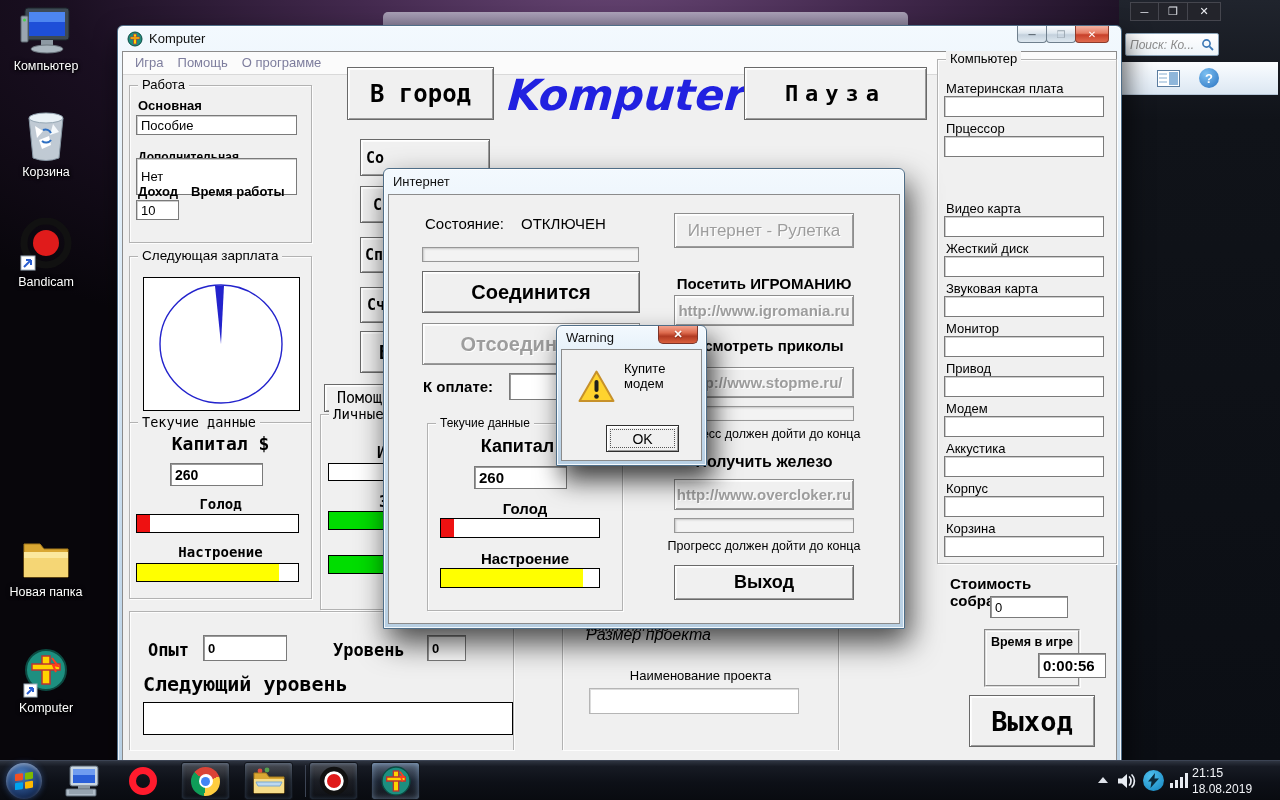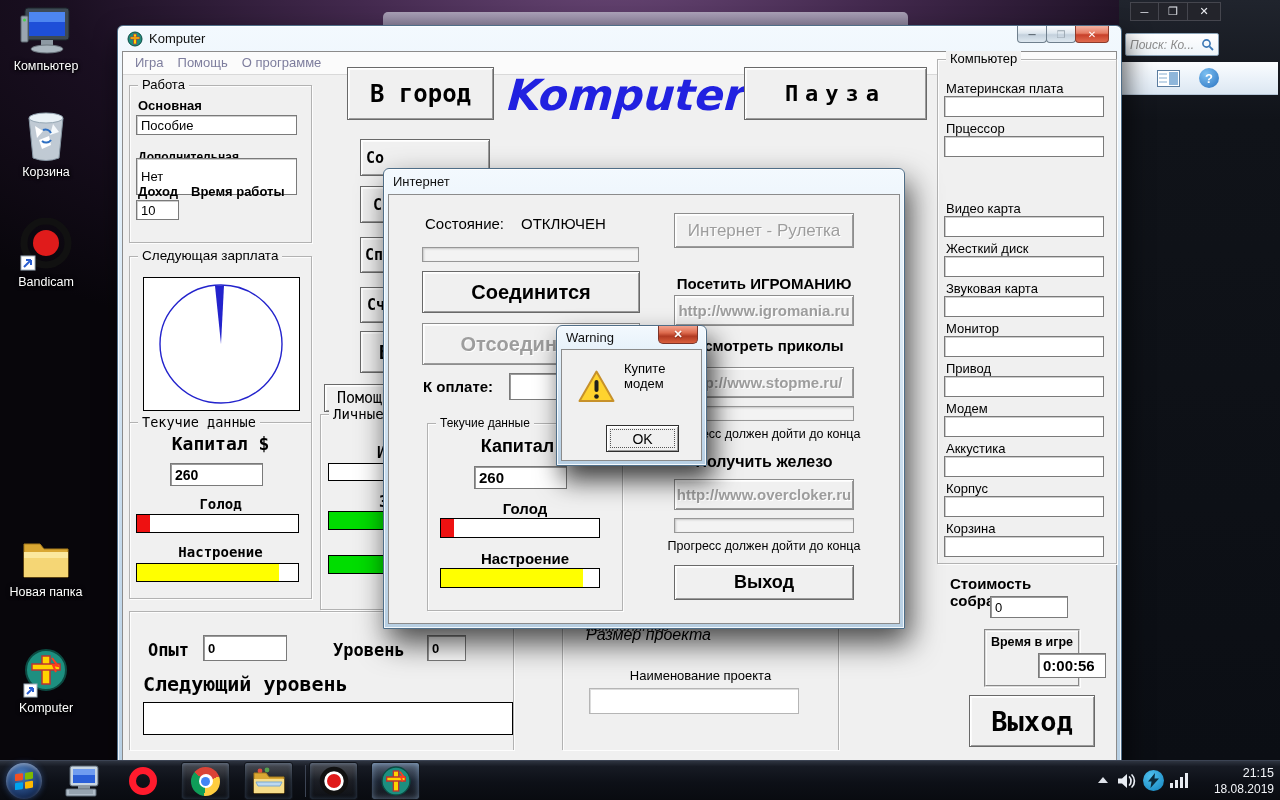--- a/index.html
+++ b/index.html
@@ -433,19 +433,19 @@
       <svg width="11" height="15" viewBox="0 0 11 15">
         <path d="M7 0 L0 8.5 h3.5 L2.5 15 L11 5.5 H6.5 Z" fill="#0b2b3c"></path>
       </svg>
     </div>
     <svg class="abs" style="left:1170px;top:12px" width="18" height="15" viewBox="0 0 18 15">
       <rect x="0" y="10" width="3" height="5" fill="#e8ecf2"></rect>
         <rect x="5" y="7" width="3" height="8" fill="#e8ecf2"></rect>
       <rect x="10" y="4" width="3" height="11" fill="#e8ecf2"></rect>
         <rect x="15" y="0" width="3" height="15" fill="#e8ecf2"></rect>
     </svg>
-    <div class="abs" style="left:1192px;top:4px;width:82px;text-align:right;color:#f2f4f8;line-height:16px">
+    <div class="abs" style="left:1192px;top:4px;width:82px;text-align:left;color:#f2f4f8;line-height:16px">
       <div style="font-size:12.5px">21:15</div>
       <div style="font-size:12px">18.08.2019</div>
     </div>
   </div>
 
 </div>
 
 </body></html>

